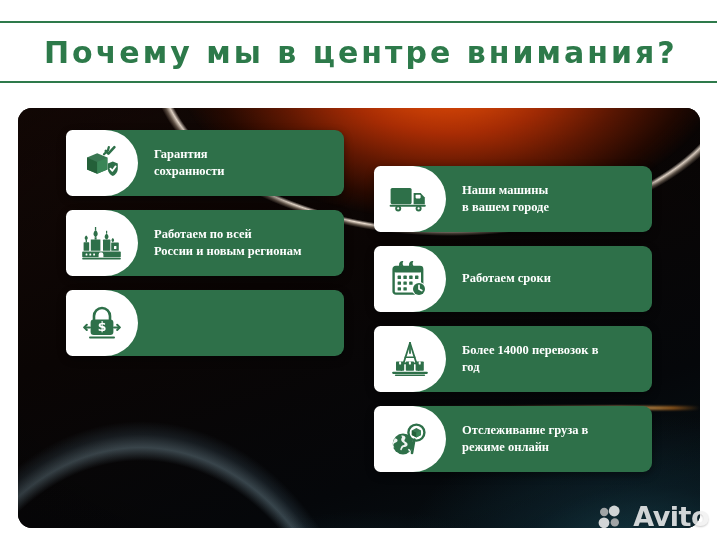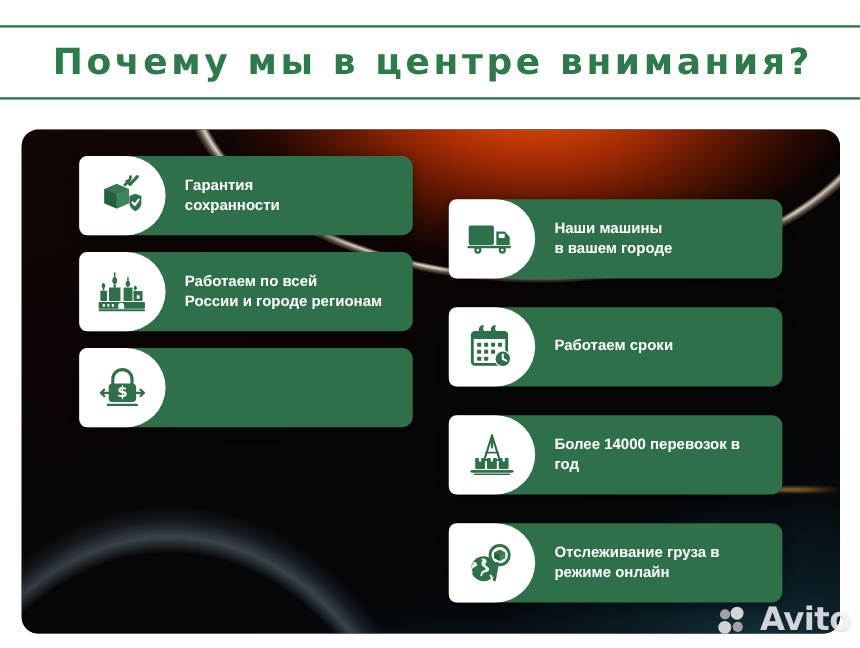--- a/index.html
+++ b/index.html
@@ -126,21 +126,21 @@
     background: radial-gradient(ellipse 110% 110% at 50% 50%, rgba(0,0,0,0) 42%, rgba(0,0,0,0.42) 100%);
   }
 
   
   .column {
     position: absolute;
     display: flex;
     flex-direction: column;
   }
   #col-left  { left: 48px;  top: 22px;  width: 278px; gap: 14px; }
-  #col-right { left: 356px; top: 58px;  width: 278px; gap: 24px; }
+  #col-right { left: 356px; top: 58px;  width: 278px; gap: 14px; }
 
   .card {
     position: relative;
     height: 66px;
     border-radius: 9px;
     background: #2e7049;
     display: flex;
     align-items: center;
     box-shadow: 0 3px 9px rgba(0,0,0,0.45);
   }
@@ -158,21 +158,21 @@
     flex: none;
   }
   .card-icon svg { display: block; }
   .card-label {
     margin-left: 88px;
     margin-right: 10px;
     color: #ffffff;
     font-size: 12.5px;
     font-weight: bold;
     line-height: 1.38;
-    font-family: Liberation Sans, sans-serif;
+    font-family: Liberation Serif, serif;
     white-space: pre-line;
   }
 
   
   #avito {
     position: absolute;
     right: 8px;
     bottom: 8px;
     display: flex;
     align-items: center;
@@ -256,21 +256,21 @@
           <g fill="#ffffff">
             <rect x="4.6" y="27.4" width="1.8" height="2.2" rx="0.5"></rect>
             <rect x="8.4" y="27.4" width="1.8" height="2.2" rx="0.5"></rect>
             <rect x="12.2" y="27.4" width="1.8" height="2.2" rx="0.5"></rect>
             <path d="M17.6 31.2 L17.6 28.6 a2.4 2.4 0 0 1 4.8 0 L22.4 31.2 Z"></path>
             <rect x="33.0" y="20.0" width="2.4" height="3.0" rx="0.5"></rect>
           </g>
         </svg>
       </div>
       <div class="card-label">Работаем по всей
-России и городе регионам</div>
+России и новым регионам</div>
     </div>
 
     <div class="card">
       <div class="card-icon">
         <svg width="38" height="36" viewBox="0 0 38 36" fill="none">
           <path d="M11.0 15.0 L11.0 11.0 a8 8 0 0 1 16 0 L27.0 15.0" stroke="#2e7049" stroke-width="2.6" fill="none" stroke-linecap="round"></path>
           <rect x="7.6" y="14.6" width="22.8" height="15.4" rx="3.2" fill="#2e7049"></rect>
           <text x="19" y="26.0" font-family="DejaVu Sans, sans-serif" font-size="12.5" font-weight="bold" fill="#ffffff" text-anchor="middle">$</text>
           <path d="M7.0 22.4 L1.6 22.4" stroke="#2e7049" stroke-width="2.0" stroke-linecap="round"></path>
           <path d="M3.8 19.8 L1.2 22.4 L3.8 25.0" stroke="#2e7049" stroke-width="2.0" fill="none" stroke-linecap="round" stroke-linejoin="round"></path>

